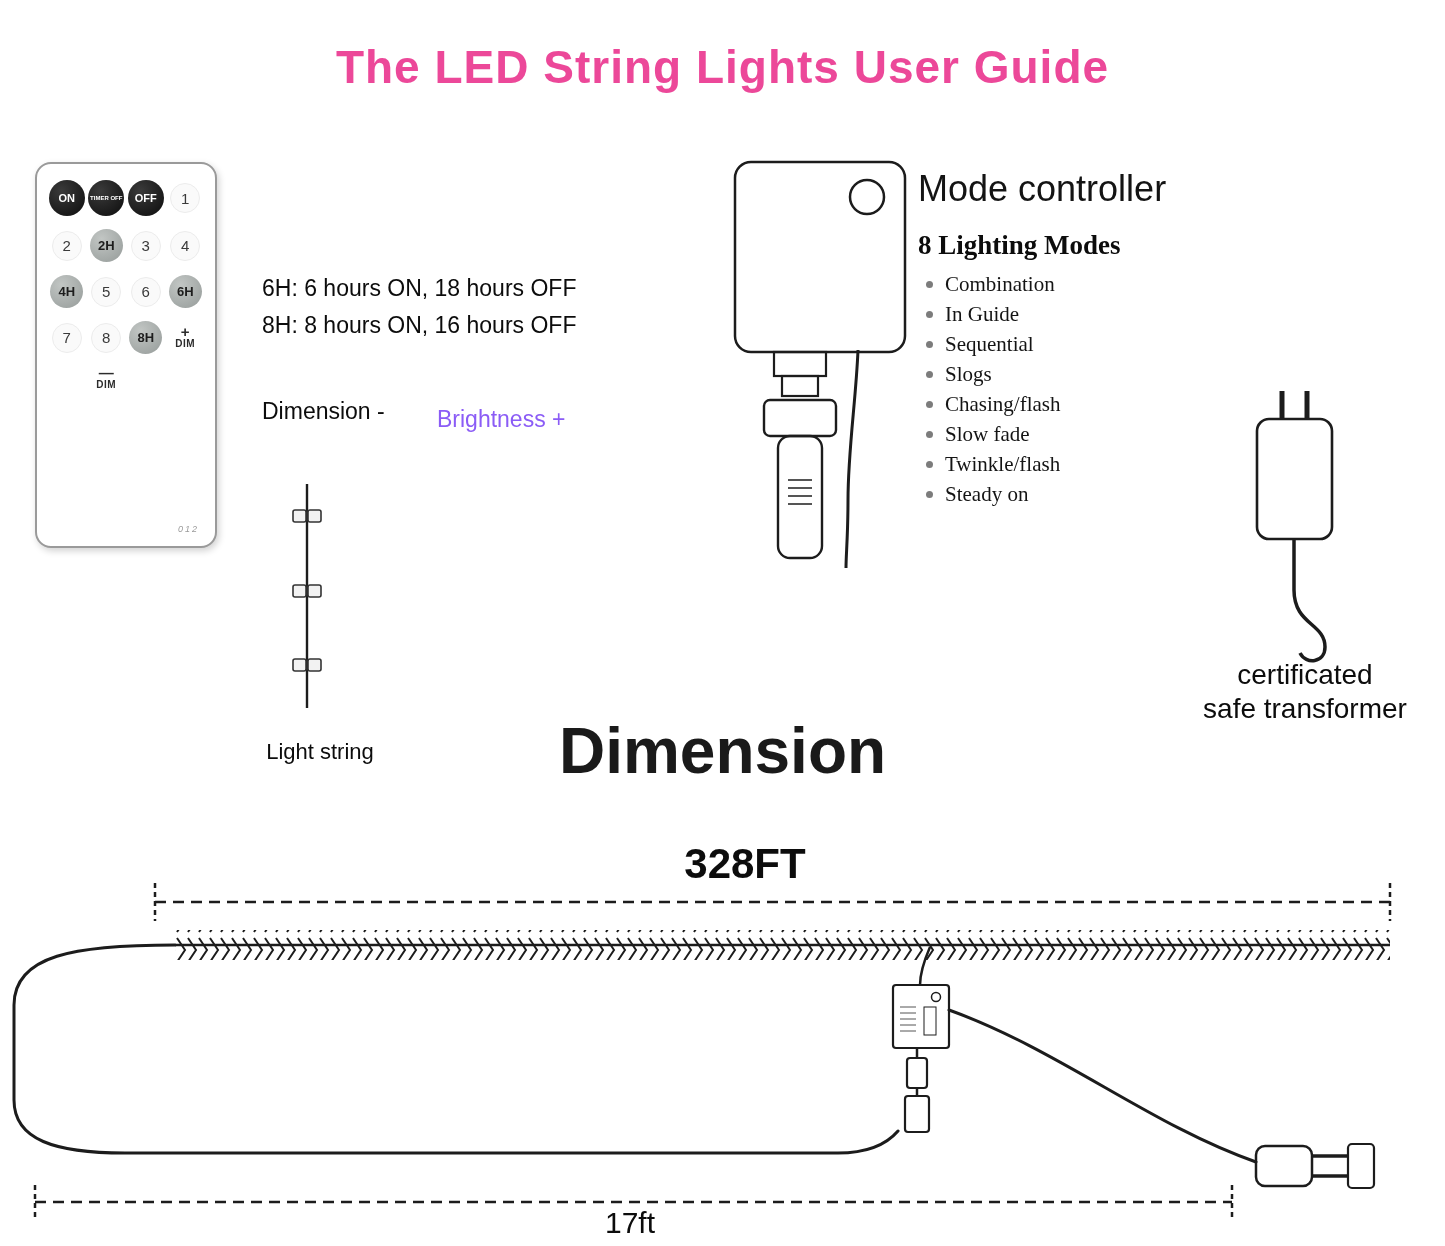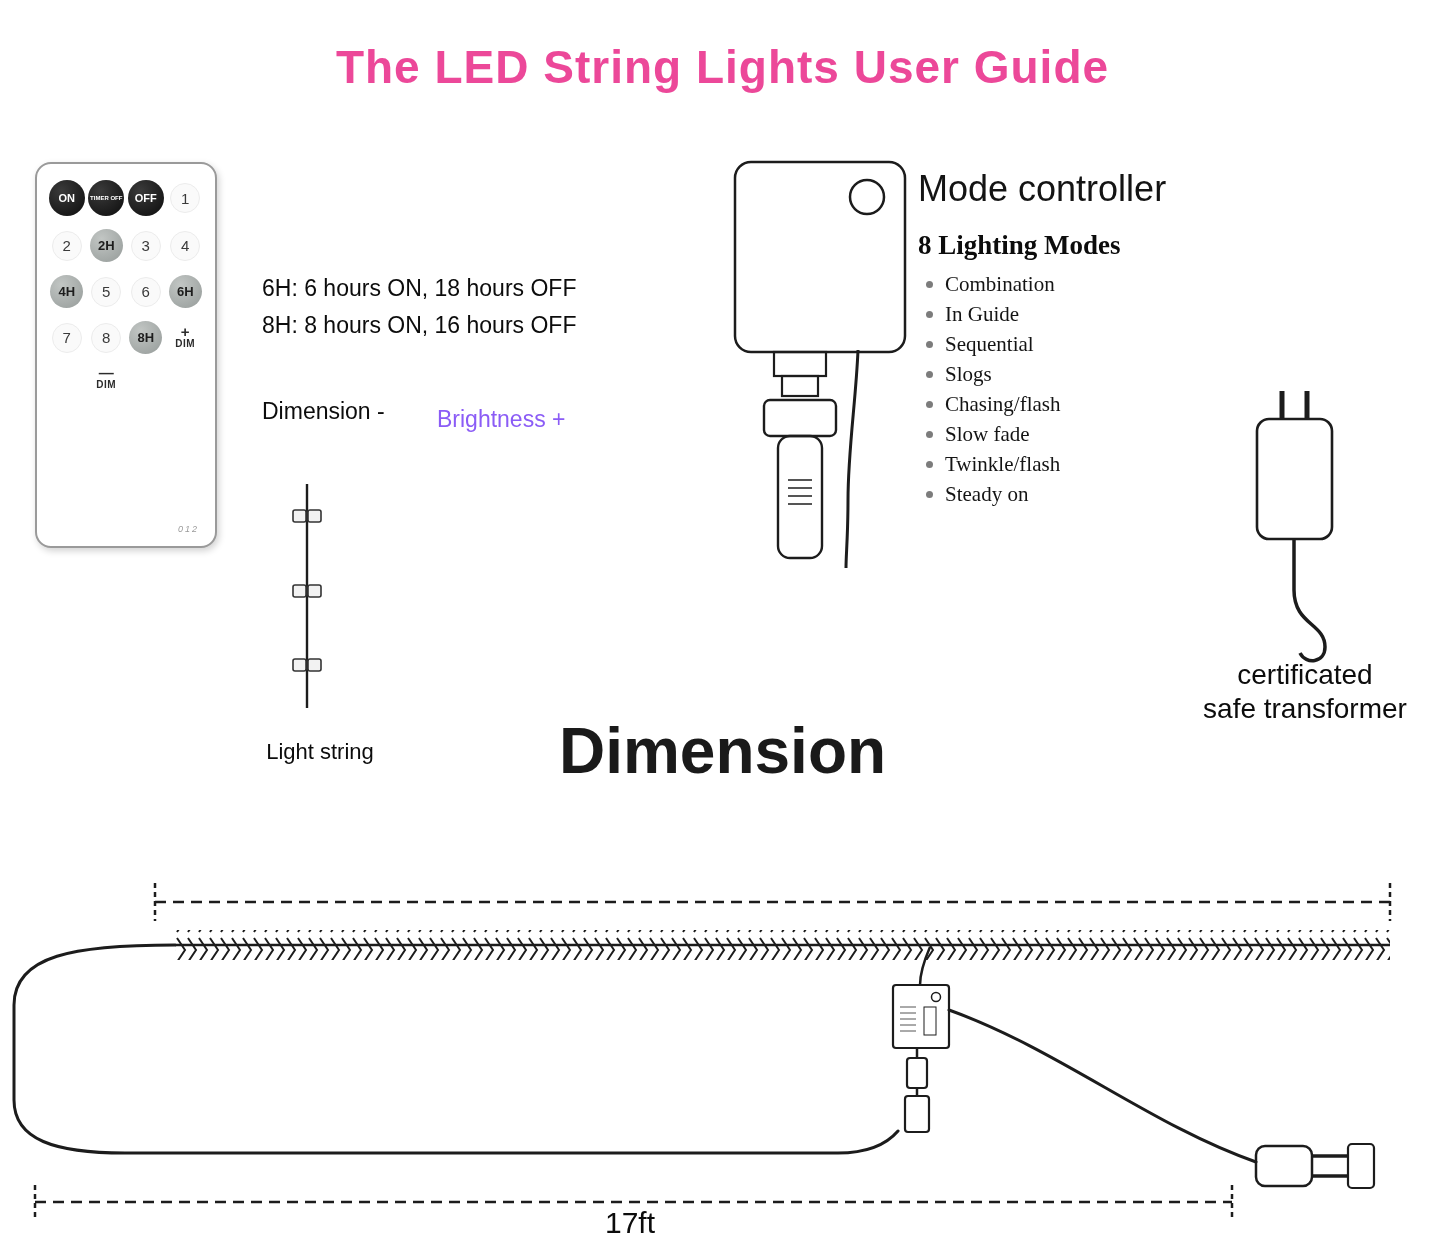--- a/index.html
+++ b/index.html
@@ -200,20 +200,21 @@
     <line class="stroke" x1="77" y1="6" x2="77" y2="34" stroke-width="5"></line>
     <rect class="stroke" x="27" y="34" width="75" height="120" rx="12" stroke-width="2.6"></rect>
     <path class="stroke" d="M64,154 L64,205 C64,240 95,238 95,262 C95,278 76,280 70,268" stroke-width="3.5"></path>
   </svg>
   <div class="transformer-label">
     <div>certificated</div>
     <div>safe transformer</div>
   </div>
 
   <div class="dimension-title">Dimension</div>
+  <div class="len-label">328FT</div>
   <div class="lead-label">17ft</div>
 
   <svg style="left:0; top:815px;" width="1445" height="431" viewBox="0 0 1445 431">
     <defs>
       <pattern id="chev" width="11" height="30" patternUnits="userSpaceOnUse">
         <path d="M1,3 L9,15 L1,27" fill="none" stroke="#1c1c1c" stroke-width="2"></path>
       </pattern>
     </defs>
 
     <g class="stroke" stroke-width="2.5" stroke-dasharray="11 7">

